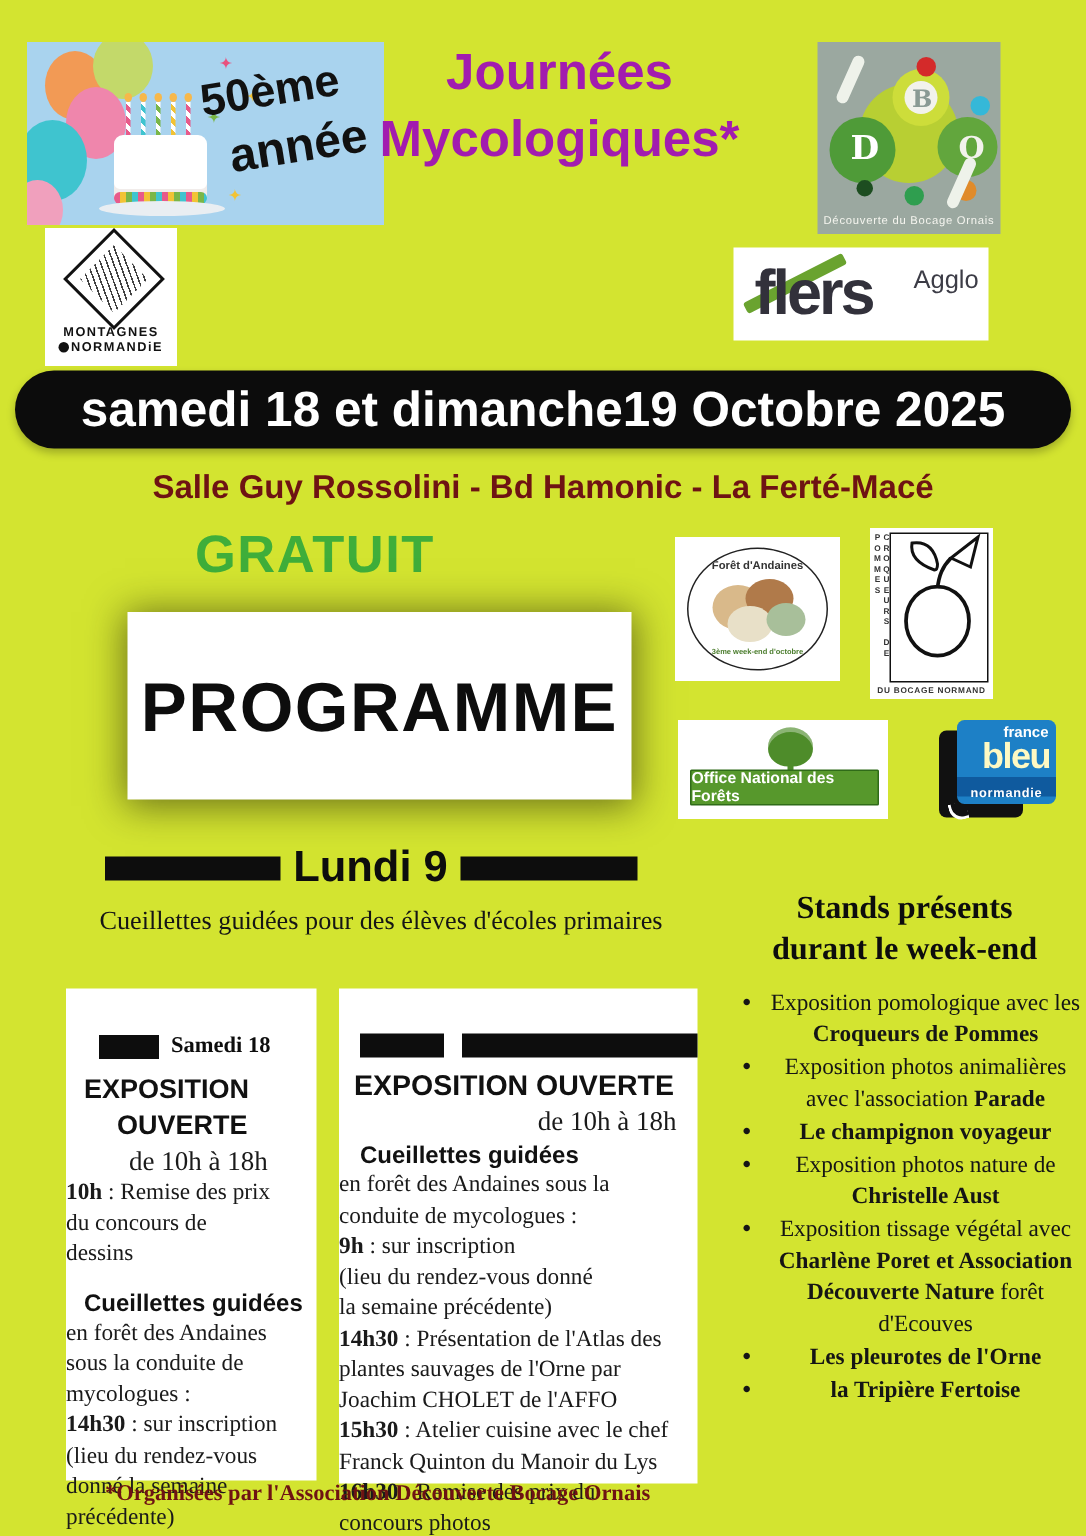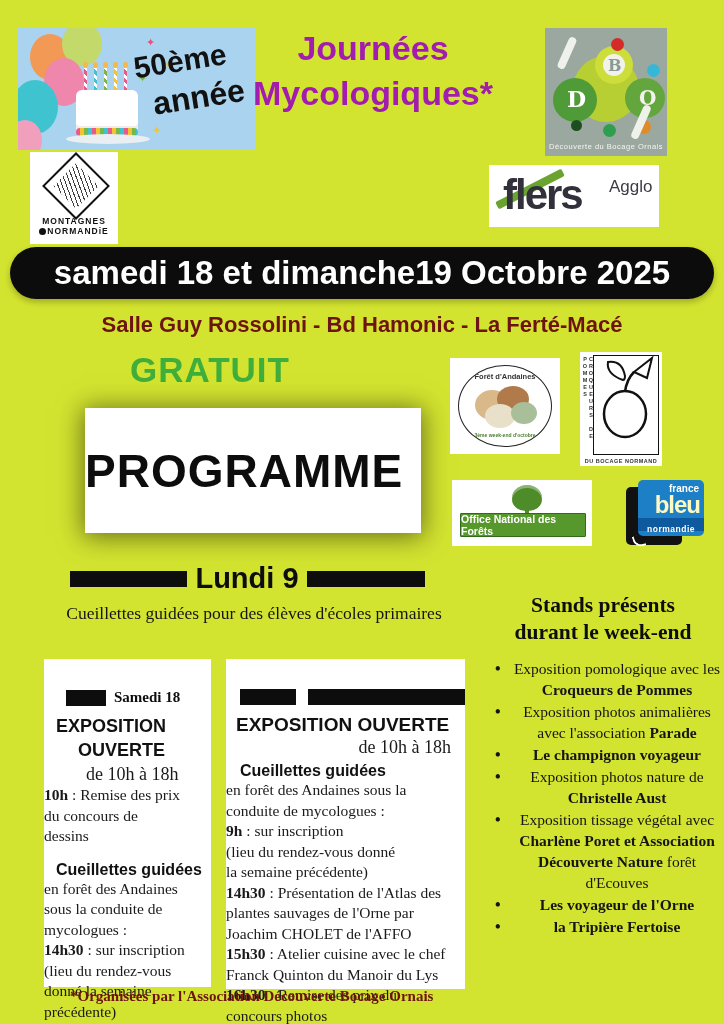--- a/index.html
+++ b/index.html
@@ -51,21 +51,21 @@
   .flers-name{position:absolute;left:14px;top:6px;font-size:42px;font-weight:700;letter-spacing:-2px;color:#32313b;}
   .flers-suffix{position:absolute;left:120px;top:12px;font-size:17px;font-weight:400;color:#3c3c46;}
 
   
   .banner{left:10px;top:247px;width:704px;height:52px;background:#0c0c0c;border-radius:26px;box-shadow:0 3px 6px rgba(0,0,0,.25);display:flex;align-items:center;justify-content:center;}
   .banner span{color:#ffffff;font-weight:700;font-size:33px;}
 
   .venue{left:0;top:312px;width:724px;text-align:center;font-weight:700;font-size:22px;color:#6e1313;}
   .gratuit{left:130px;top:350px;font-weight:700;font-size:35px;letter-spacing:1px;color:#3fae3a;}
 
-  .programme-box{left:85px;top:408px;width:336px;height:125px;background:#ffffff;box-shadow:0 2px 24px 2px rgba(35,35,10,.6);display:flex;align-items:center;}
+  .programme-box{left:85px;top:408px;width:336px;height:125px;background:#ffffff;box-shadow:0 2px 24px 2px rgba(35,35,10,.6);display:flex;align-items:center;justify-content:center;}
   .programme-box span{font-weight:700;font-size:46px;color:#0d0d0d;letter-spacing:1px;}
 
   
   .foret{left:450px;top:358px;width:110px;height:96px;background:#ffffff;}
   .foret-oval{position:absolute;left:8px;top:7px;width:92px;height:80px;border:1.5px solid #222;border-radius:50%;overflow:hidden;}
   .foret-arc{position:absolute;left:0;top:6px;width:100%;text-align:center;font-size:7.5px;font-weight:700;color:#333;}
   .mush{position:absolute;border-radius:50%;}
   .foret-bottom{position:absolute;left:0;bottom:8px;width:100%;text-align:center;font-size:5px;font-weight:700;color:#4a7c2c;}
 
   .croqueurs{left:580px;top:352px;width:82px;height:114px;background:#ffffff;}
@@ -277,21 +277,21 @@
     <div class="stands-title">
       <div>Stands présents</div>
       <div>durant le week-end</div>
     </div>
     <ul>
       <li><span>Exposition pomologique avec les </span><span class="rb">Croqueurs de Pommes</span></li>
       <li><span>Exposition photos animalières avec l'association </span><span class="rb">Parade</span></li>
       <li><span class="rb">Le champignon voyageur</span></li>
       <li><span>Exposition photos nature de </span><span class="rb">Christelle Aust</span></li>
       <li><span>Exposition tissage végétal avec </span><span class="rb">Charlène Poret et Association Découverte Nature</span><span> forêt d'Ecouves</span></li>
-      <li><span class="rb">Les voyageur de l'Orne</span></li>
+      <li><span class="rb">Les pleurotes de l'Orne</span></li>
       <li><span class="rb">la Tripière Fertoise</span></li>
     </ul>
   </div>
 
   <div class="abs day-box sat-box">
     <div class="day-head">
       <div class="bar"></div>
       <span class="day-title">Samedi 18</span>
     </div>
     <div class="expo">

